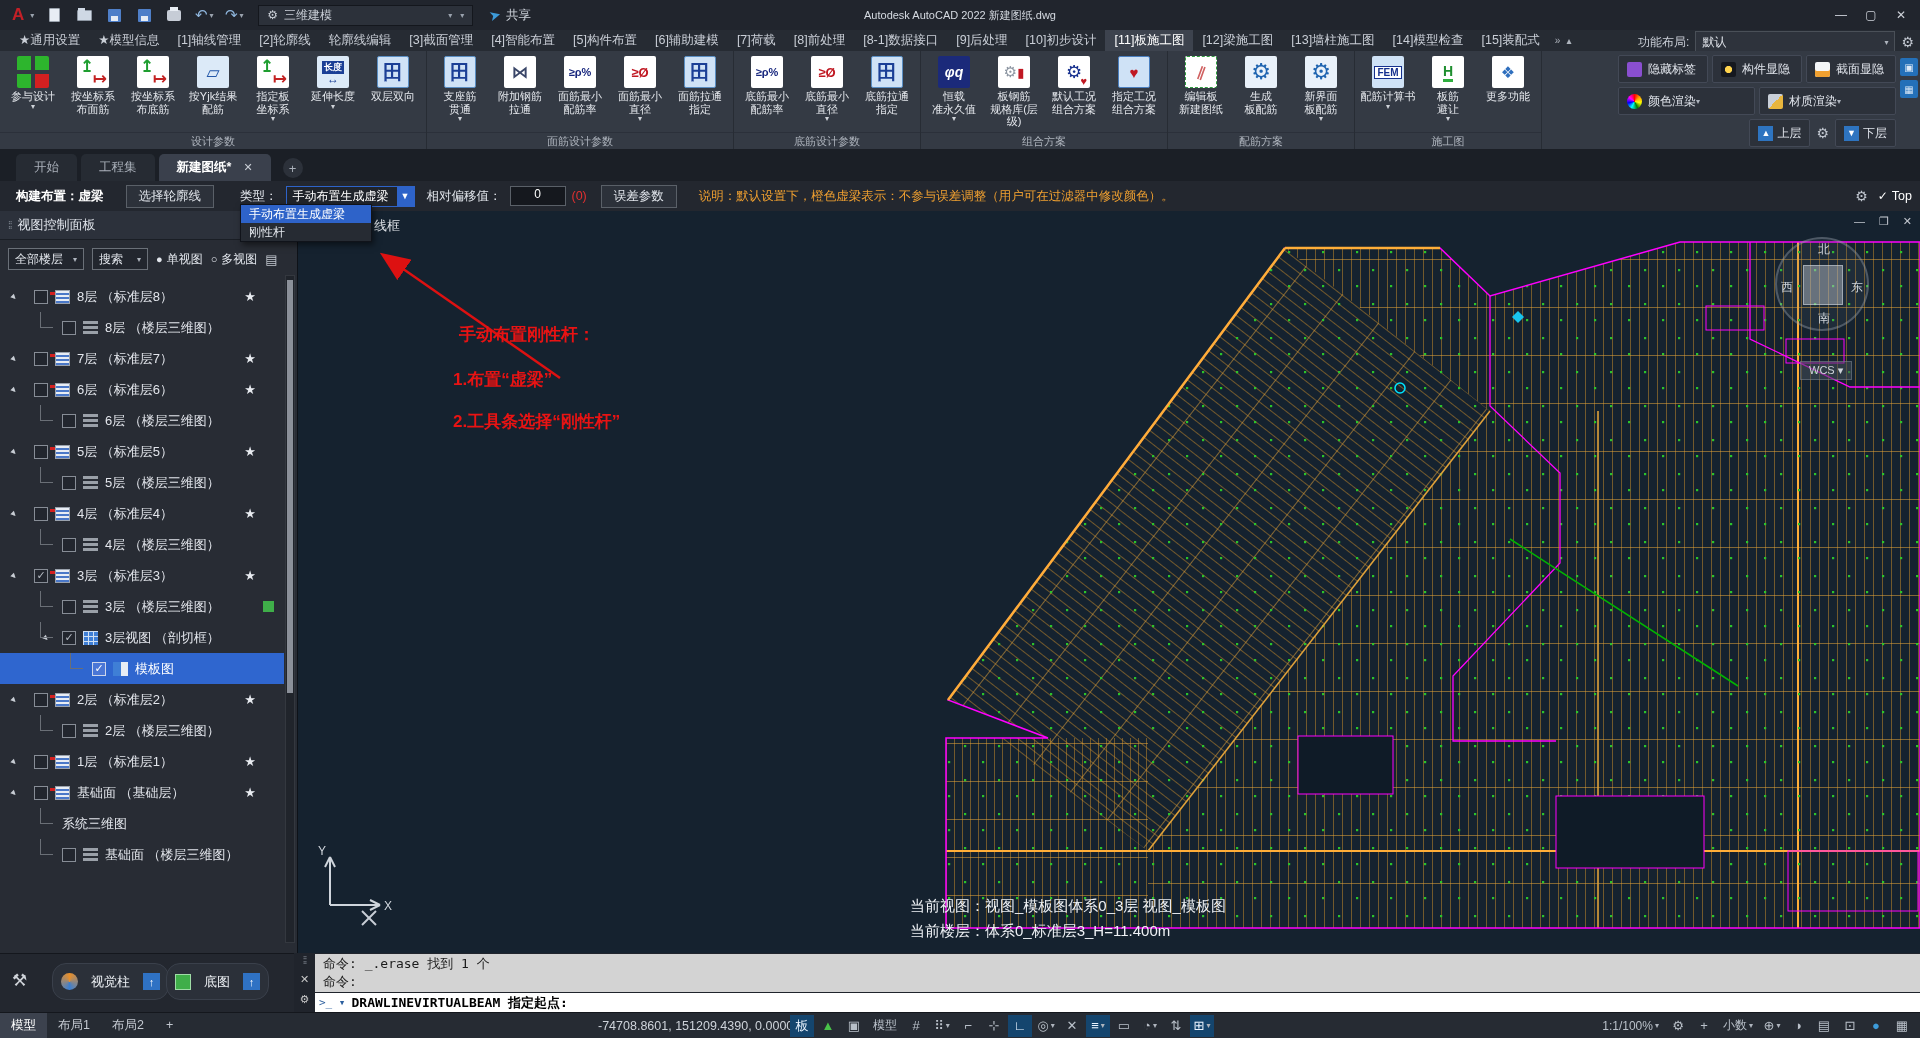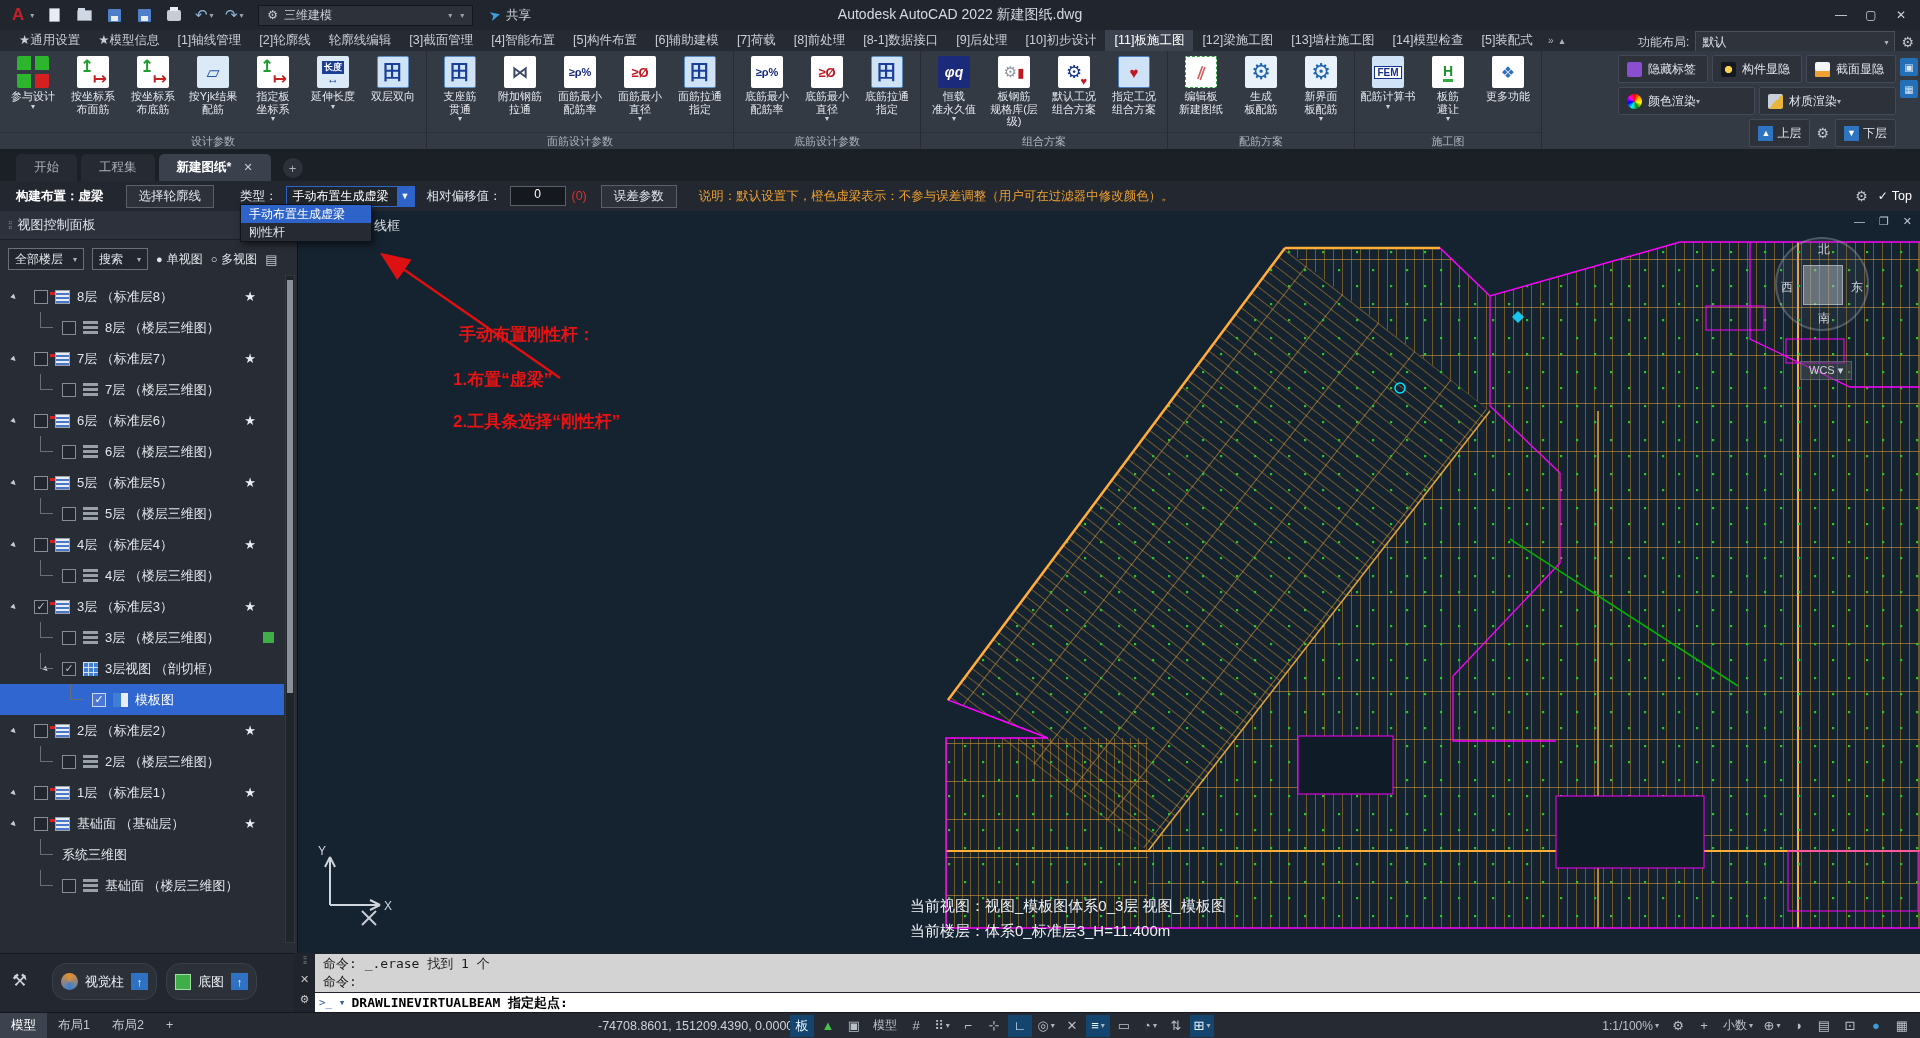--- a/index.html
+++ b/index.html
@@ -19,21 +19,21 @@
   .i-disk::before{content:"";position:absolute;left:3px;bottom:1px;width:7px;height:5px;background:#e8edf4}
   .i-print{width:14px;height:11px;background:#c6ccd6;border-radius:2px;position:relative}
   .i-print::before{content:"";position:absolute;left:3px;top:-3px;width:8px;height:4px;background:#e8edf4}
   .arrow-und{color:#8fb6dd;font-size:15px}
   .mini-caret{color:#9aa2ad;font-size:8px;margin-left:2px}
   .ws-pill{display:flex;align-items:center;gap:6px;background:#2c313a;border:1px solid #14171d;height:21px;
            padding:0 8px;margin-left:14px;width:215px;color:#c9ced6;font-size:12px}
   .share{display:flex;align-items:center;gap:5px;margin-left:16px;color:#cdd2da;font-size:12.5px}
   .share .pl{color:#3d9bd9;font-size:14px;transform:rotate(-15deg)}
   .title-center{position:absolute;left:0;right:0;top:0;height:30px;display:flex;align-items:center;justify-content:center;
-                font-size:14px;color:#d5dae1;pointer-events:none}
+                font-size:11px;color:#d5dae1;pointer-events:none}
   .winctl{position:absolute;right:4px;top:0;height:30px;display:flex}
   .winctl span{width:30px;display:flex;align-items:center;justify-content:center;color:#cfd3da;font-size:12px}
   
   .rtabbar{left:0;top:30px;width:1920px;height:21px;background:#262b33;display:flex;align-items:stretch;padding-left:10px}
   .rtab{padding:0 9px;font-size:12.5px;color:#c9ced6;display:flex;align-items:center;white-space:nowrap}
   .rtab.act{background:#3d434e;color:#fff}
   .rtab-extra{display:flex;align-items:center;color:#aeb4bd;font-size:10px;gap:6px;margin-left:6px}
   .layoutbox{position:absolute;right:6px;top:31px;display:flex;align-items:center;gap:6px;font-size:12px;color:#c9ced6}
   .layoutsel{width:200px;height:22px;background:#2e333c;border:1px solid #4a5058;display:flex;align-items:center;
              justify-content:space-between;padding:0 6px;color:#e2e6ec}
@@ -158,21 +158,21 @@
   .cube{position:absolute;left:26px;top:26px;width:40px;height:40px;background:rgba(190,198,206,.45);border:1px solid rgba(220,226,232,.5)}
   .wcsbox{position:absolute;left:1502px;top:150px;background:rgba(70,78,88,.55);color:#cfd4da;font-size:11px;
           padding:2px 8px;border:1px solid rgba(160,170,180,.35)}
   .anno{position:absolute;color:#e91313;font-weight:bold;font-size:17px;white-space:nowrap}
   .curview{position:absolute;left:612px;top:682px;font-size:15px;color:#eef1f5;line-height:25px;white-space:nowrap}
   
   .bottomrow{left:0;top:953px;width:1920px;height:59px}
   .panelfoot{position:absolute;left:0;top:0;width:294px;height:59px;background:#23272f;border-top:1px solid #14171d}
   .toolsic{position:absolute;left:12px;top:16px;font-size:17px;color:#d0d4da}
   .footbtn{position:absolute;top:9px;height:37px;background:#2b3039;border:1px solid #3a404b;border-radius:14px;
-           display:flex;align-items:center;gap:7px;padding:0 8px;font-size:13px;color:#eef1f5}
+           display:flex;align-items:center;gap:13px;padding:0 8px;font-size:13px;color:#eef1f5}
   .fb-circle{width:17px;height:17px;border-radius:50%;background:conic-gradient(#e88f2a,#3d7fd0,#e88f2a)}
   .fb-green{width:16px;height:16px;background:#3fae49;border:1px solid #9fdca6}
   .fb-up{width:17px;height:17px;background:#2f72c4;color:#fff;display:flex;align-items:center;justify-content:center;font-size:11px}
   .cmd{position:absolute;left:294px;top:0;right:0;height:59px;background:#20242c}
   .cmdstrip{position:absolute;left:0;top:0;width:21px;height:59px;display:flex;flex-direction:column;align-items:center;
             color:#c8c8c8;font-size:11px;padding-top:2px;gap:7px}
   .cmdhist{position:absolute;left:21px;right:0;top:1px;height:38px;background:#d3d3d3;color:#1c1c1c;
            font-family:"DejaVu Sans Mono","Liberation Mono",monospace;font-size:13px;padding:1px 8px;line-height:18px}
   .cmdin{position:absolute;left:21px;right:0;top:40px;height:19px;background:#fff;color:#000;display:flex;
          align-items:center;font-family:"DejaVu Sans Mono","Liberation Mono",monospace;font-size:13px;font-weight:bold;gap:6px;padding-left:4px}
@@ -254,21 +254,21 @@
       <span class="rtab">[6]辅助建模</span>
       <span class="rtab">[7]荷载</span>
       <span class="rtab">[8]前处理</span>
       <span class="rtab">[8-1]数据接口</span>
       <span class="rtab">[9]后处理</span>
       <span class="rtab">[10]初步设计</span>
       <span class="rtab act">[11]板施工图</span>
       <span class="rtab">[12]梁施工图</span>
       <span class="rtab">[13]墙柱施工图</span>
       <span class="rtab">[14]模型检查</span>
-      <span class="rtab">[5]装配式</span>
+      <span class="rtab">[15]装配式</span>
       <span class="rtab-extra">
         <span>»</span>
         <span>▴</span>
       </span>
     </div>
   <div class="layoutbox">
     <span>功能布局:</span>
     <span class="layoutsel">
       <span>默认</span>
       <span class="cary">▾</span>
@@ -550,26 +550,20 @@
             <span class="cb"></span>
             <span class="ti ti-view3d"></span>
             <span>8层  （楼层三维图）</span>
           </div>
           <div class="trow lv0">
             <span class="exp">▸</span>
             <span class="cb"></span>
             <span class="ti ti-floor"></span>
             <span>7层  （标准层7）</span>
             <span class="star">★</span>
-          </div>
-          <div class="trow lv1">
-            <span class="elb"></span>
-            <span class="cb"></span>
-            <span class="ti ti-view3d"></span>
-            <span>7层  （楼层三维图）</span>
           </div>
           <div class="trow lv0">
             <span class="exp">▸</span>
             <span class="cb"></span>
             <span class="ti ti-floor"></span>
             <span>6层  （标准层6）</span>
             <span class="star">★</span>
           </div>
           <div class="trow lv1">
             <span class="elb"></span>

